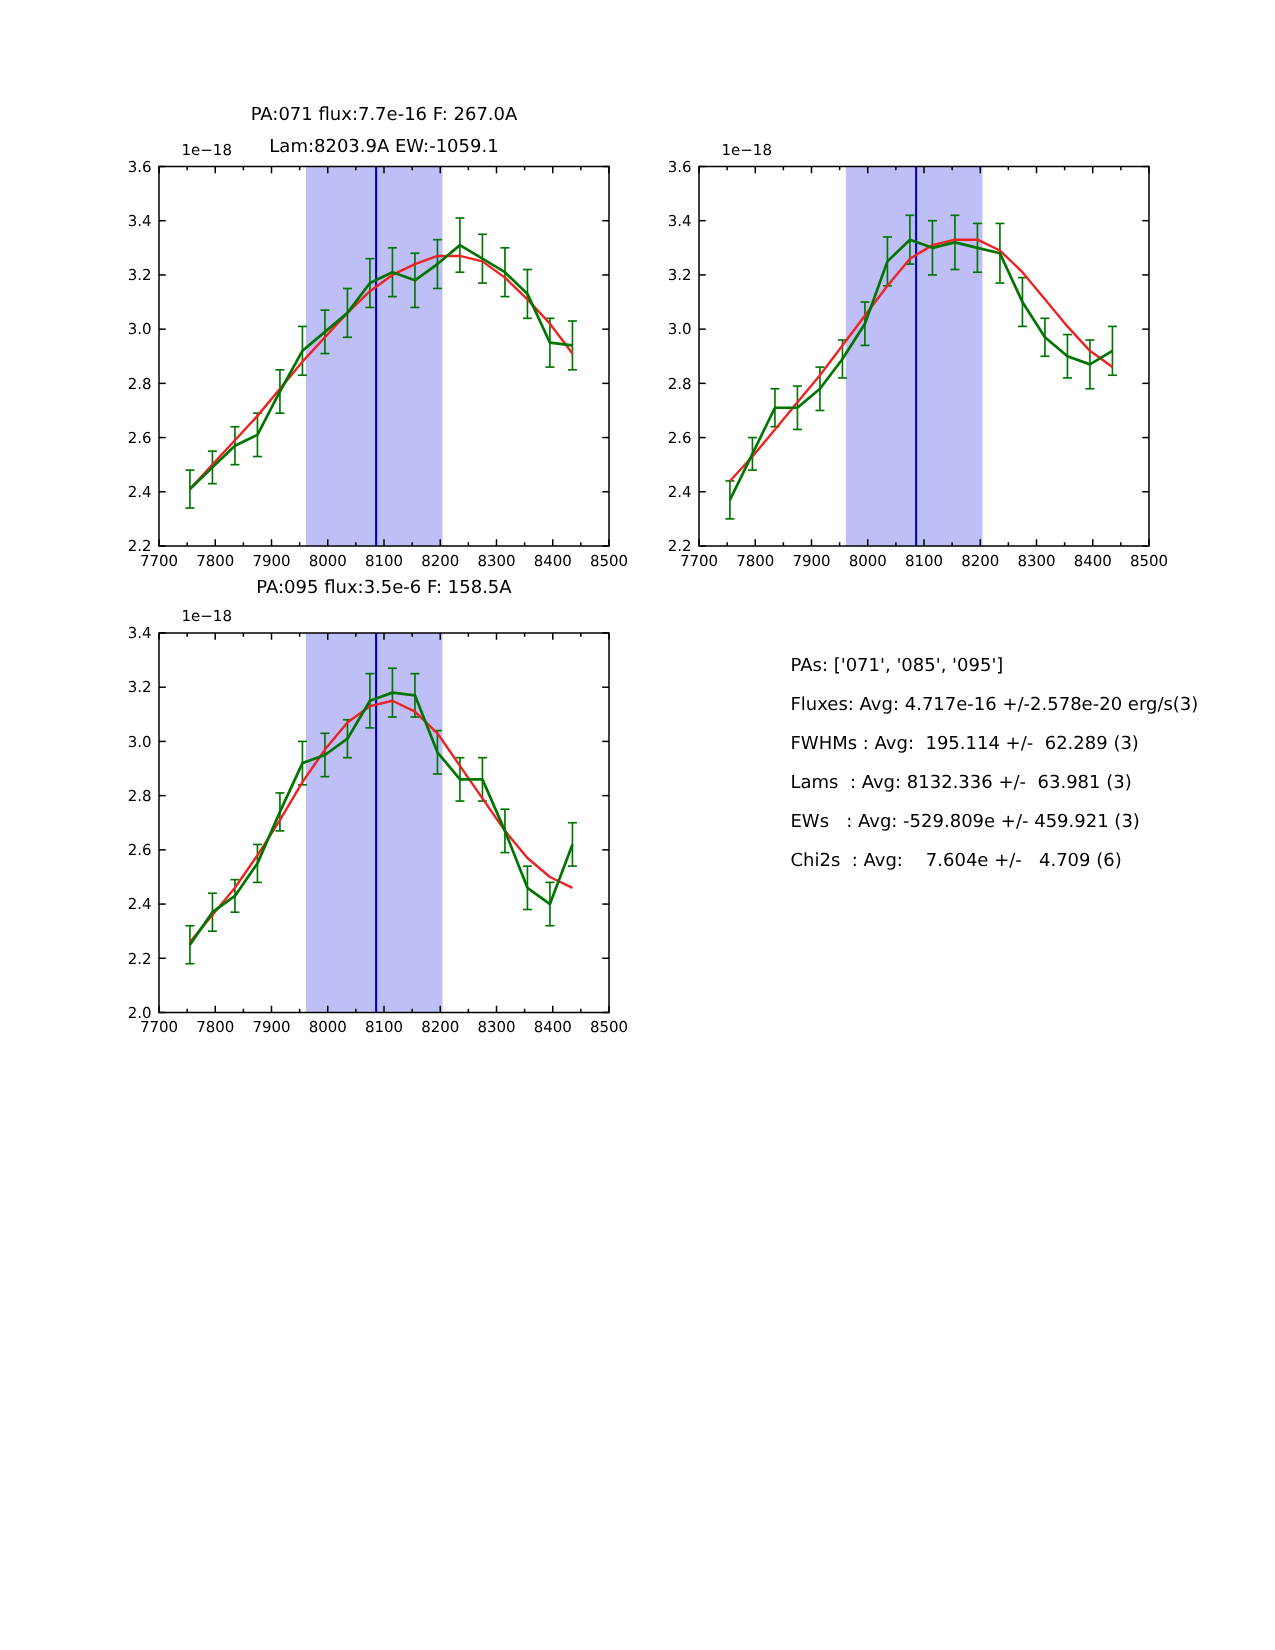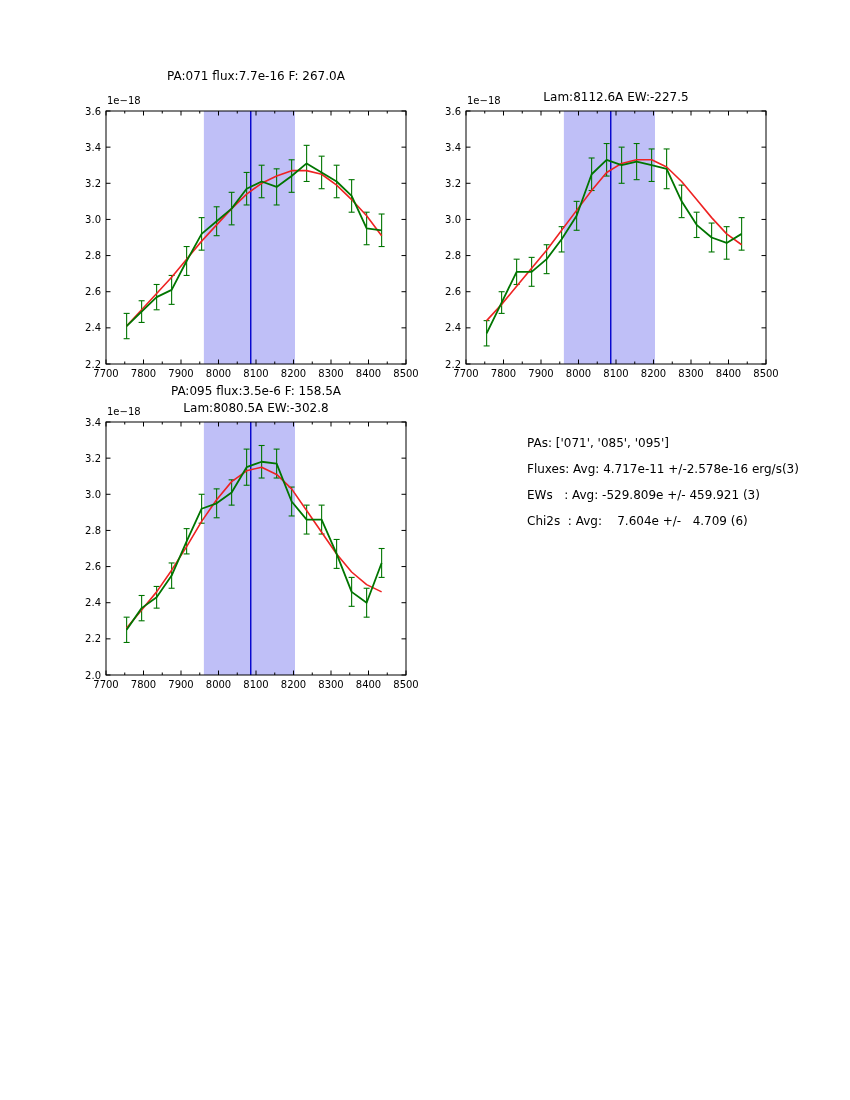--- a/index.html
+++ b/index.html
@@ -1,20 +1,20 @@
 <!DOCTYPE html>
 <html><head>
 <meta charset="utf-8">
 <style>
   html,body{margin:0;padding:0;background:#ffffff;}
   .page{position:relative;width:850px;height:1100px;background:#ffffff;
         font-family:"DejaVu Sans",sans-serif;overflow:hidden;color:#000;}
   .plot-title{position:absolute;width:300px;text-align:center;font-size:12px;
               line-height:15px;color:#000;}
-  .offset-label{position:absolute;font-size:10px;color:#000;}
+  .offset-label{position:absolute;font-size:10px;color:#000;margin-left:14px;}
   .summary{position:absolute;left:527px;top:430px;font-size:12px;color:#000;}
   .summary .sline{white-space:pre;line-height:26px;}
   #figure-svg{position:absolute;left:0;top:0;}
 </style>
 </head>
 <body>
 
 <div class="page">
 
   <svg id="figure-svg" width="850" height="1100" xmlns="http://www.w3.org/2000/svg">
@@ -404,29 +404,30 @@
         <line x1="106" x2="110.5" y1="458.1428571428571" y2="458.1428571428571" stroke="#000000"></line>
         <line x1="406" x2="401.5" y1="458.1428571428571" y2="458.1428571428571" stroke="#000000"></line>
         <text x="101" y="461.6428571428571" text-anchor="end" font-size="10" fill="#000000" font-family="&quot;DejaVu Sans&quot;, sans-serif">3.2</text>
         <line x1="106" x2="110.5" y1="422" y2="422" stroke="#000000"></line>
         <line x1="406" x2="401.5" y1="422" y2="422" stroke="#000000"></line>
         <text x="101" y="425.5" text-anchor="end" font-size="10" fill="#000000" font-family="&quot;DejaVu Sans&quot;, sans-serif">3.4</text>
       </g>
     </svg>
 
   <div class="plot-title" style="left:106px;top:69px">PA:071 flux:7.7e-16 F: 267.0A</div>
+  <div class="plot-title" style="left:106px;top:90px">Lam:8203.9A EW:-1059.1</div>
   <div class="offset-label" style="left:107px;top:95px">1e−18</div>
 
-  <div class="plot-title" style="left:466px;top:90px">Lam:8112.6A EW:-227.5</div>
   <div class="offset-label" style="left:467px;top:95px">1e−18</div>
 
   <div class="plot-title" style="left:106px;top:384px">PA:095 flux:3.5e-6 F: 158.5A</div>
-  <div class="plot-title" style="left:106px;top:401px">Lam:8080.5A EW:-302.8</div>
   <div class="offset-label" style="left:107px;top:406px">1e−18</div>
 
   <div class="summary">
     <div class="sline">PAs: ['071', '085', '095']</div>
-    <div class="sline">Fluxes: Avg: 4.717e-11 +/-2.578e-16 erg/s(3)</div>
+    <div class="sline">Fluxes: Avg: 4.717e-16 +/-2.578e-20 erg/s(3)</div>
+    <div class="sline">FWHMs : Avg:  195.114 +/-  62.289 (3)</div>
+    <div class="sline">Lams  : Avg: 8132.336 +/-  63.981 (3)</div>
     <div class="sline">EWs   : Avg: -529.809e +/- 459.921 (3)</div>
     <div class="sline">Chi2s  : Avg:    7.604e +/-   4.709 (6)</div>
   </div>
 
 </div>
 
 </body></html>

